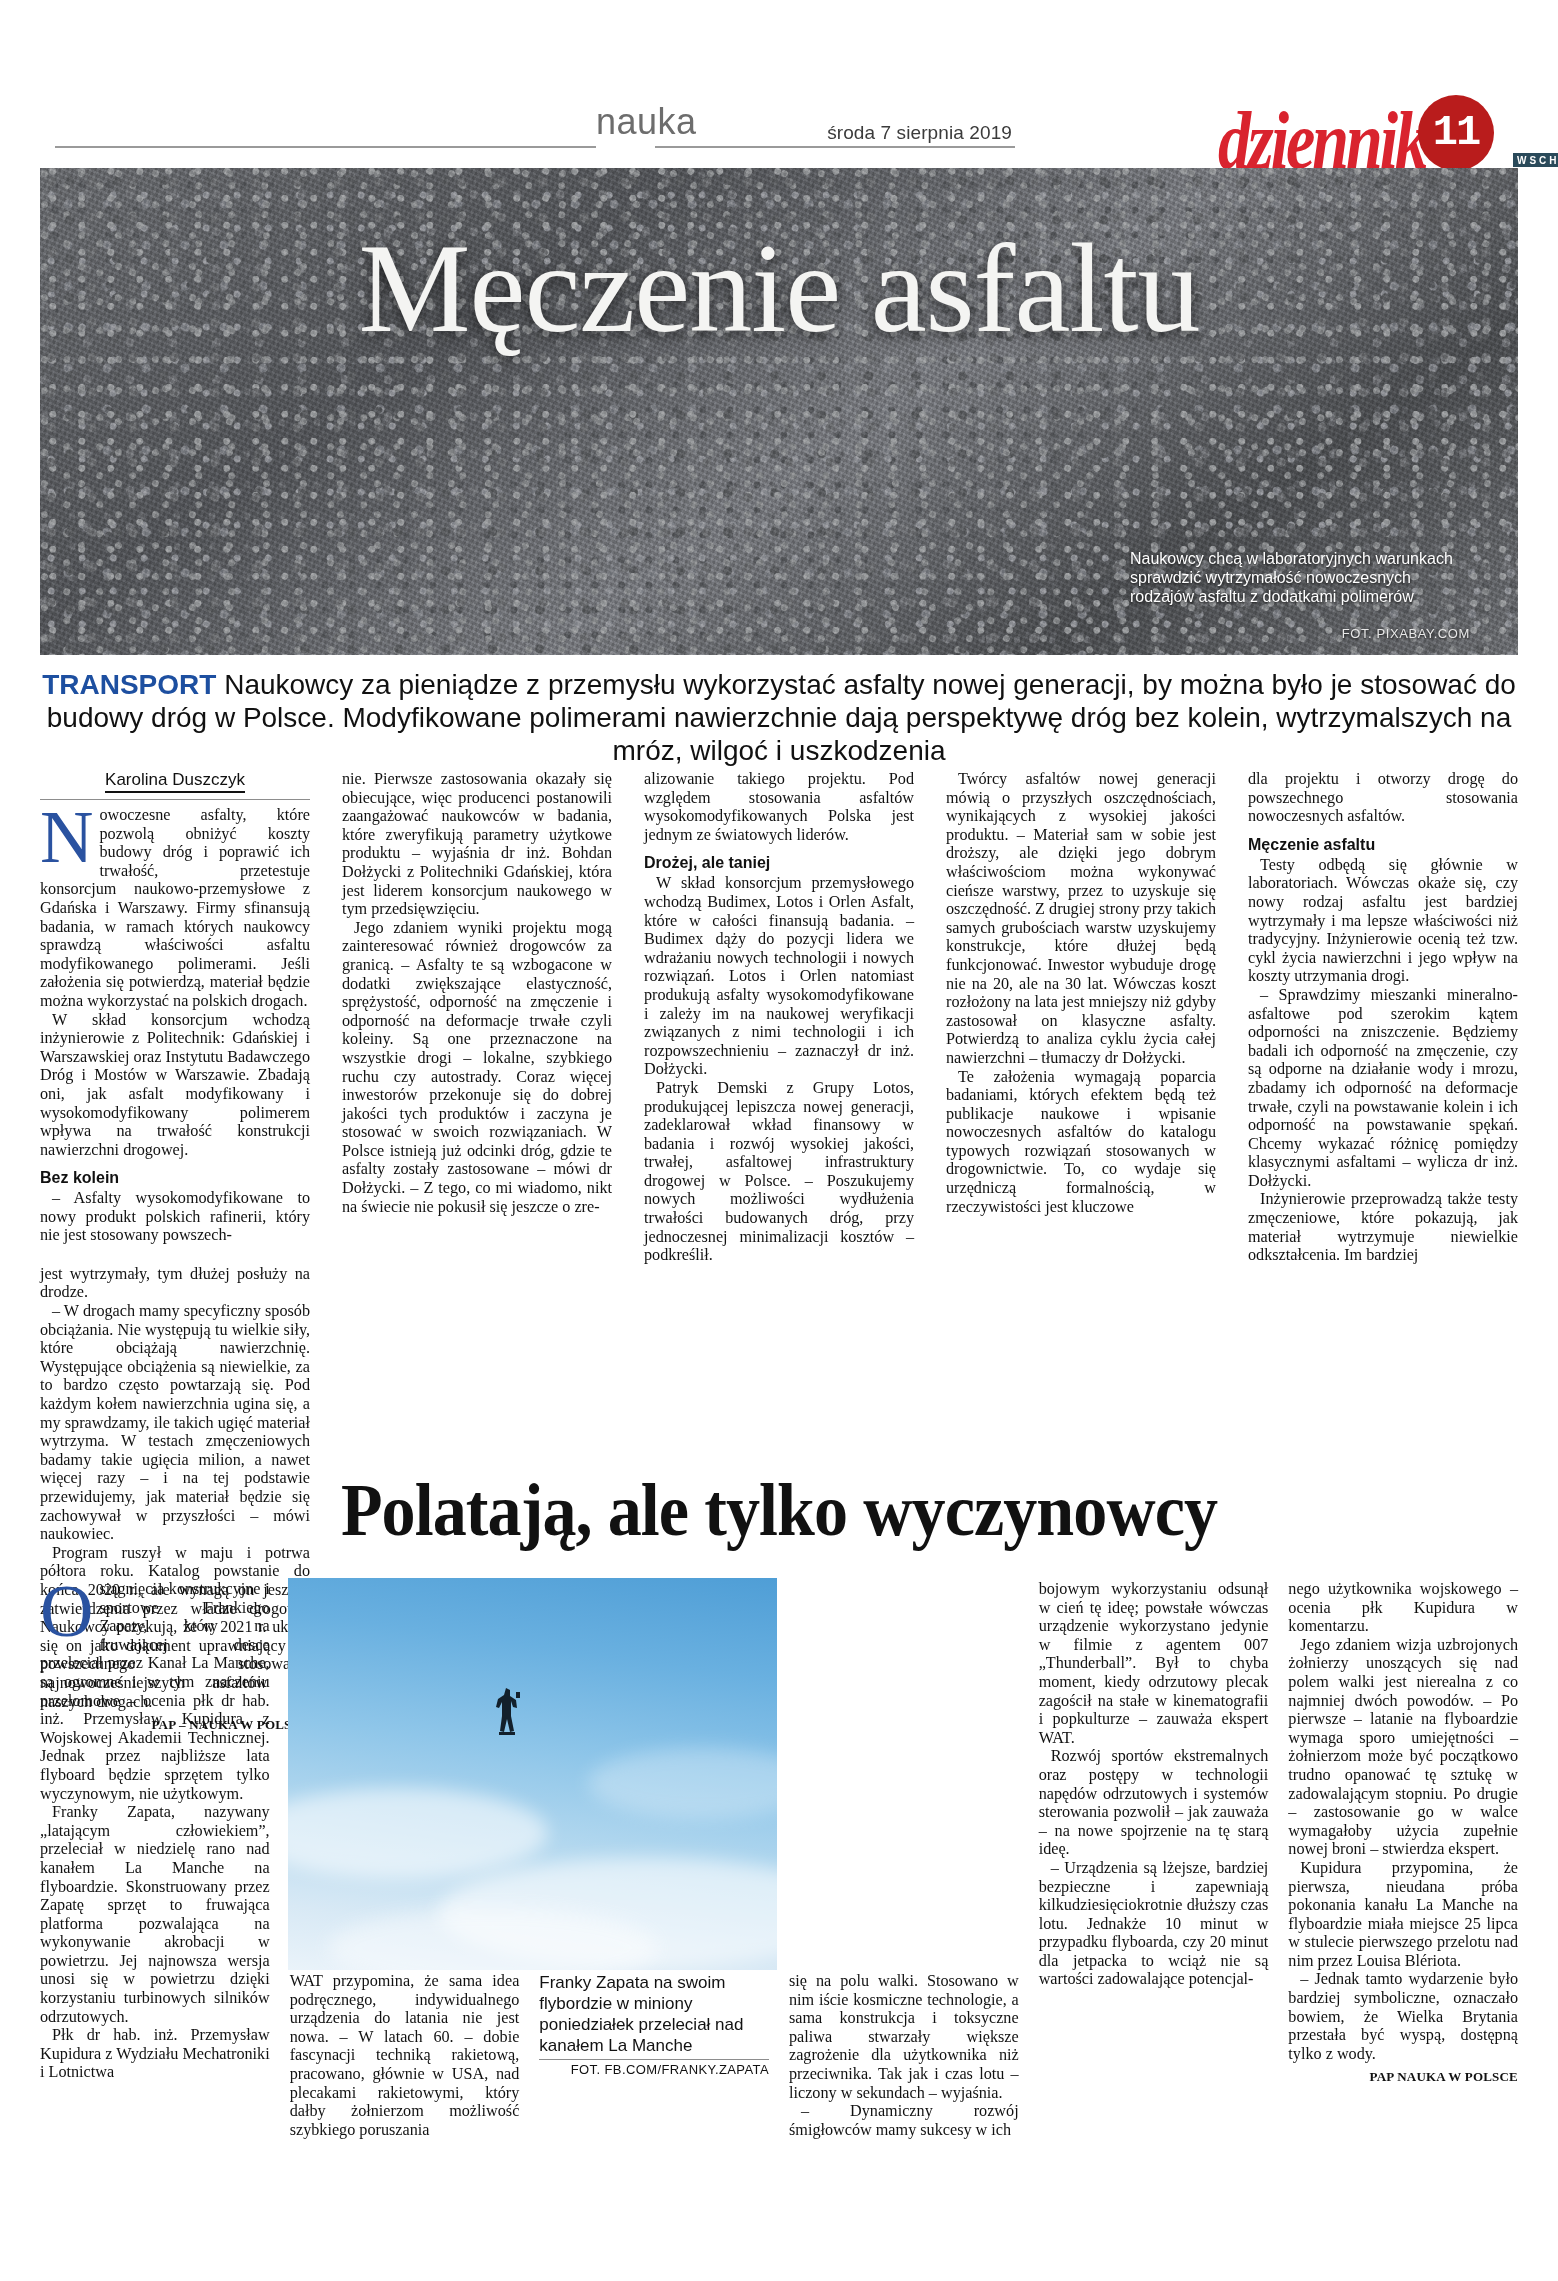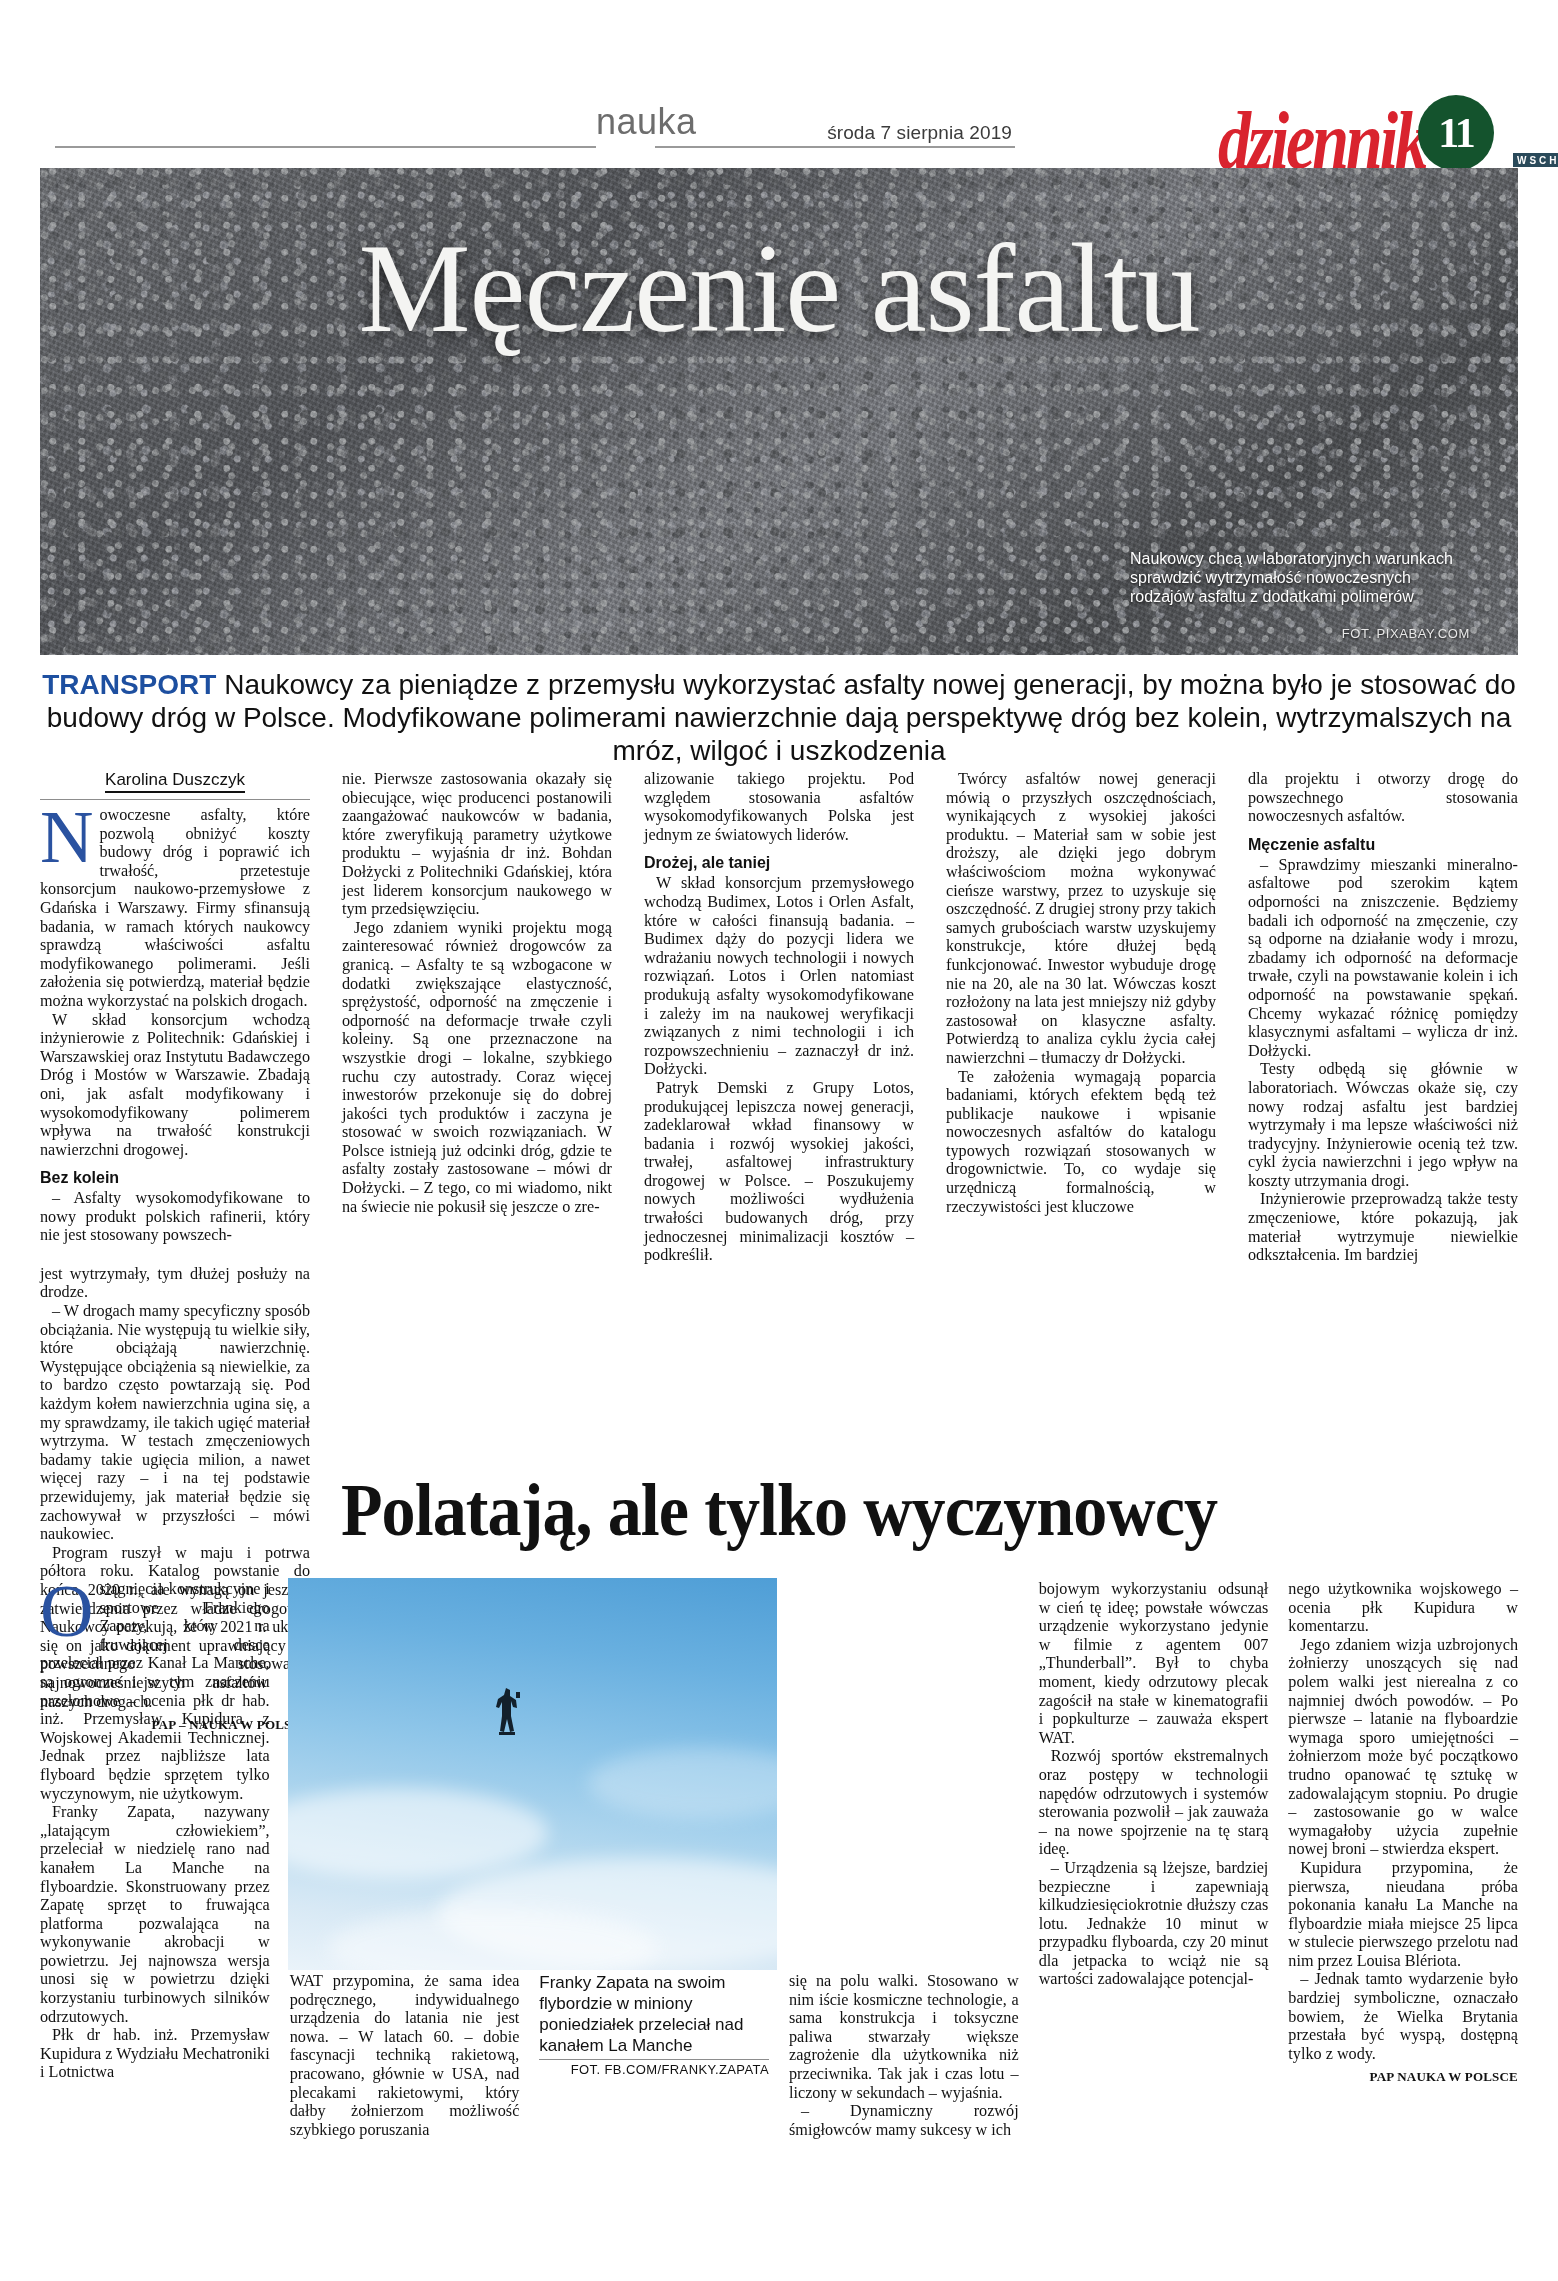--- a/index.html
+++ b/index.html
@@ -38,22 +38,22 @@
   }
   .logo-sub{
     position:absolute;left:1513px;top:153px;
     background:#2a4a5a;color:#ffffff;
     font-family:"Liberation Sans", sans-serif;
     font-size:10px;font-weight:bold;letter-spacing:3px;
     padding:2px 4px 1px 4px;line-height:11px;
   }
   .pagebadge{
     position:absolute;left:1418px;top:95px;width:76px;height:76px;border-radius:50%;
-    background:#14532d;color:#fff;
-    font-family:Liberation Serif, serif;font-weight:bold;
+    background:#b91c1c;color:#fff;
+    font-family:Liberation Mono, monospace;font-weight:bold;
     font-size:42px;line-height:76px;text-align:center;letter-spacing:-2px;
   }
 
   
   .hero{
     position:absolute;left:40px;top:168px;width:1478px;height:487px;
     background:
       radial-gradient(circle at 12% 18%, #8c8e90 0 3px, transparent 4px),
       radial-gradient(circle at 27% 41%, #6f7174 0 4px, transparent 5px),
       radial-gradient(circle at 44% 12%, #9a9c9e 0 3px, transparent 4px),
@@ -230,22 +230,22 @@
     </div>
 
     <div class="col">
       <p class="body">Twórcy asfaltów nowej generacji mówią o przyszłych oszczędnościach, wynikających z wysokiej jakości produktu. – Materiał sam w sobie jest droższy, ale dzięki jego dobrym właściwościom można wykonywać cieńsze warstwy, przez to uzyskuje się oszczędność. Z drugiej strony przy takich samych grubościach warstw uzyskujemy konstrukcje, które dłużej będą funkcjonować. Inwestor wybuduje drogę nie na 20, ale na 30 lat. Wówczas koszt rozłożony na lata jest mniejszy niż gdyby zastosował on klasyczne asfalty. Potwierdzą to analiza cyklu życia całej nawierzchni – tłumaczy dr Dołżycki.</p>
       <p class="body">Te założenia wymagają poparcia badaniami, których efektem będą też publikacje naukowe i wpisanie nowoczesnych asfaltów do katalogu typowych rozwiązań stosowanych w drogownictwie. To, co wydaje się urzędniczą formalnością, w rzeczywistości jest kluczowe</p>
     </div>
 
     <div class="col">
       <p class="body first">dla projektu i otworzy drogę do powszechnego stosowania nowoczesnych asfaltów.</p>
       <h4 class="sub">Męczenie asfaltu</h4>
+      <p class="body">Testy odbędą się głównie w laboratoriach. Wówczas okaże się, czy nowy rodzaj asfaltu jest bardziej wytrzymały i ma lepsze właściwości niż tradycyjny. Inżynierowie ocenią też tzw. cykl życia nawierzchni i jego wpływ na koszty utrzymania drogi.</p>
       <p class="body">– Sprawdzimy mieszanki mineralno-asfaltowe pod szerokim kątem odporności na zniszczenie. Będziemy badali ich odporność na zmęczenie, czy są odporne na działanie wody i mrozu, zbadamy ich odporność na deformacje trwałe, czyli na powstawanie kolein i ich odporność na powstawanie spękań. Chcemy wykazać różnicę pomiędzy klasycznymi asfaltami – wylicza dr inż. Dołżycki.</p>
-      <p class="body">Testy odbędą się głównie w laboratoriach. Wówczas okaże się, czy nowy rodzaj asfaltu jest bardziej wytrzymały i ma lepsze właściwości niż tradycyjny. Inżynierowie ocenią też tzw. cykl życia nawierzchni i jego wpływ na koszty utrzymania drogi.</p>
       <p class="body">Inżynierowie przeprowadzą także testy zmęczeniowe, które pokazują, jak materiał wytrzymuje niewielkie odkształcenia. Im bardziej</p>
     </div>
 
     <div class="col">
       <p class="body first">jest wytrzymały, tym dłużej posłuży na drodze.</p>
       <p class="body">– W drogach mamy specyficzny sposób obciążania. Nie występują tu wielkie siły, które obciążają nawierzchnię. Występujące obciążenia są niewielkie, za to bardzo często powtarzają się. Pod każdym kołem nawierzchnia ugina się, a my sprawdzamy, ile takich ugięć materiał wytrzyma. W testach zmęczeniowych badamy takie ugięcia milion, a nawet więcej razy – i na tej podstawie przewidujemy, jak materiał będzie się zachowywał w przyszłości – mówi naukowiec.</p>
       <p class="body">Program ruszył w maju i potrwa półtora roku. Katalog powstanie do końca 2020 r., ale wynagą on jeszcze zatwierdzenia przez władze drogowe. Naukowcy oczekują, że w 2021 r. ukaże się on jako dokument uprawniający do powszechnego stosowania najnowocześniejszych asfaltów na naszych drogach.</p>
       <div class="credit">PAP – NAUKA W POLSCE</div>
     </div>
   </div>

